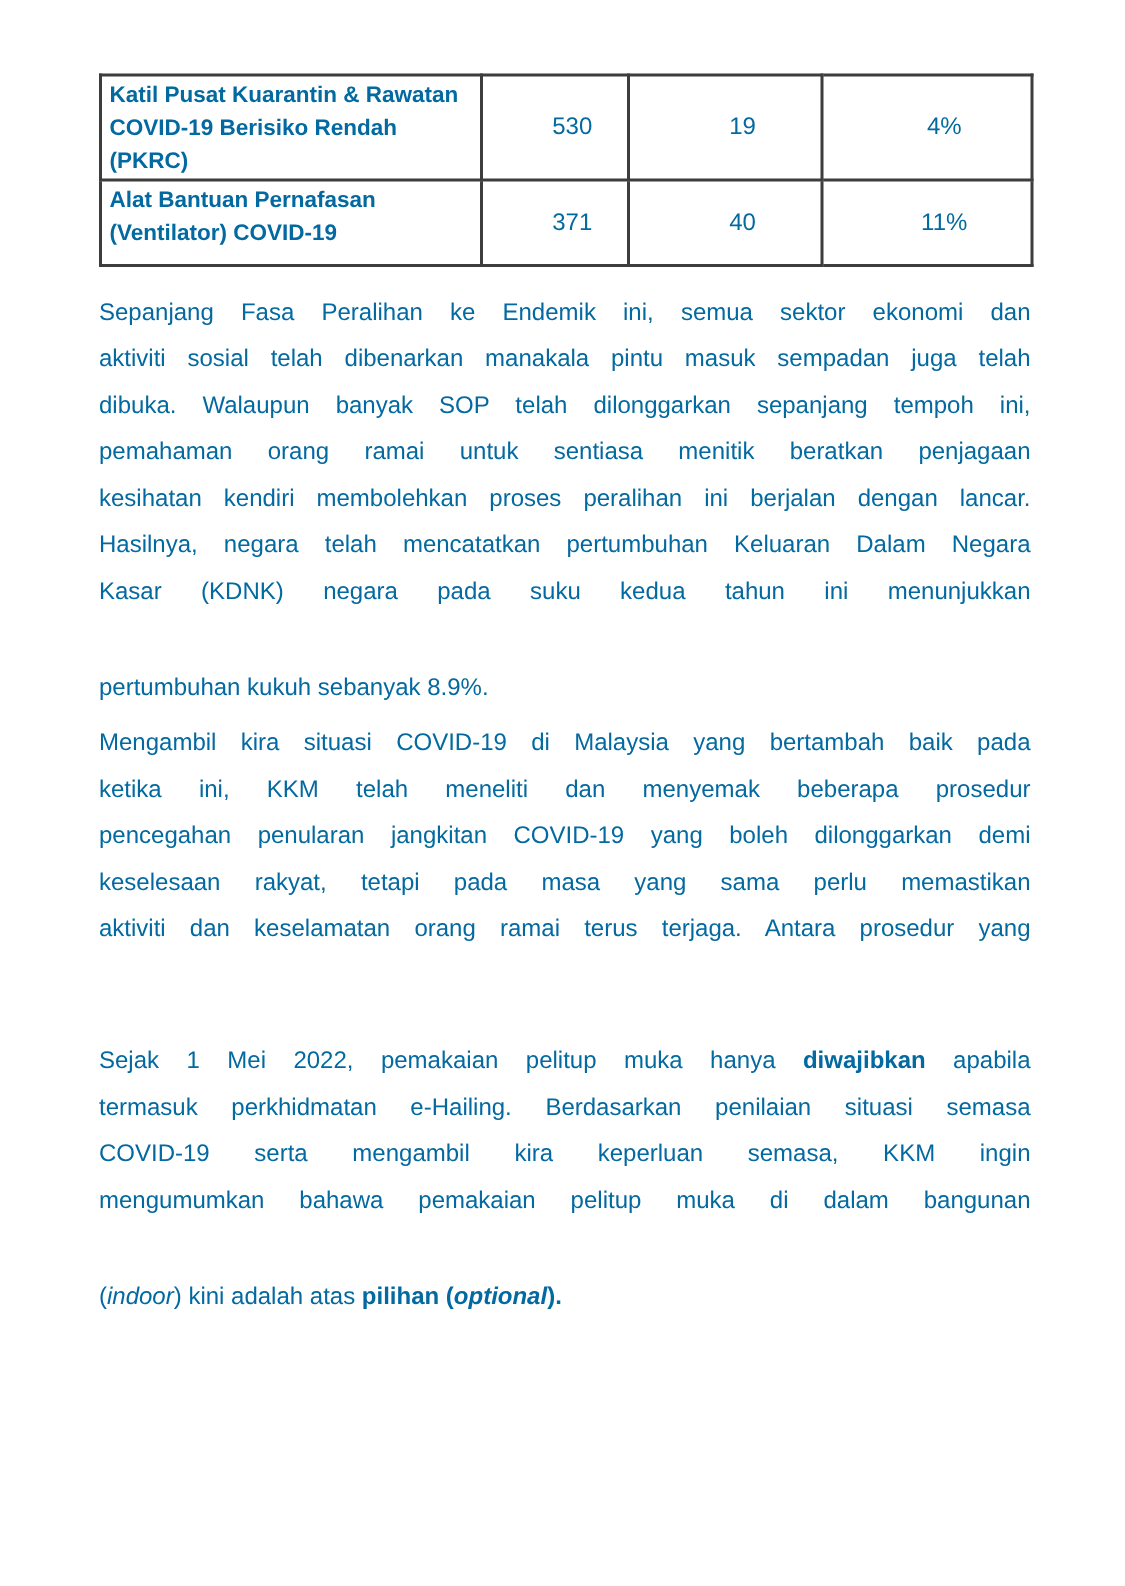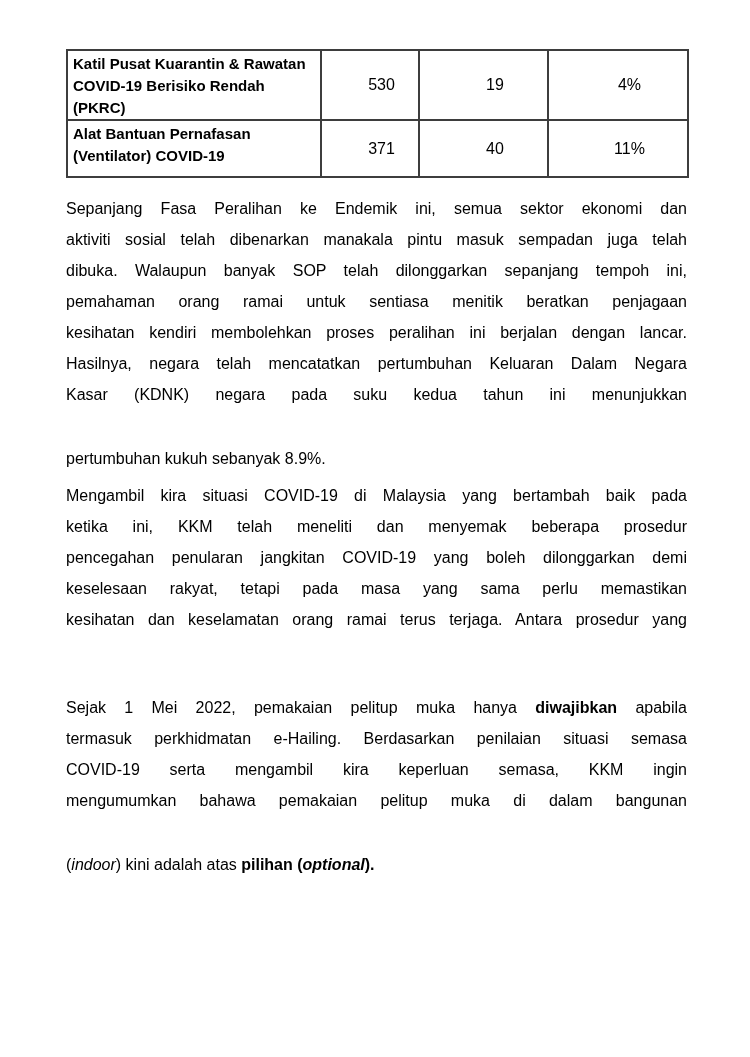--- a/index.html
+++ b/index.html
@@ -1,18 +1,18 @@
 <!DOCTYPE html>
 <html><head>
 <meta charset="utf-8">
 <style>
   html,body{margin:0;padding:0;background:#ffffff;}
   .page{
     position:relative;width:750px;height:1057px;background:#ffffff;
-    font-family:"Liberation Sans","DejaVu Sans",sans-serif;color:#000000;
+    font-family:"Liberation Sans","DejaVu Sans",sans-serif;color:#0369a1;
     overflow:hidden;
   }
   table.ctable{
     position:absolute;left:66px;top:49px;width:621px;
     border-collapse:collapse;table-layout:fixed;
   }
   table.ctable td{border:2px solid #3d3d3d;overflow:hidden;}
   tr.r1{height:68px;}
   tr.r2{height:57px;}
   td.lbl{vertical-align:top;padding:2px 4px 0 5px;font-weight:bold;font-size:15px;line-height:22px;}
@@ -71,21 +71,21 @@
     <div class="line"><span>Hasilnya, negara telah mencatatkan pertumbuhan Keluaran Dalam Negara</span></div>
     <div class="line"><span>Kasar (KDNK) negara pada suku kedua tahun ini menunjukkan</span></div>
     <div class="line last"><span>pertumbuhan kukuh sebanyak 8.9%.</span></div>
   </div>
 
   <div class="para" id="p2">
     <div class="line"><span>Mengambil kira situasi COVID-19 di Malaysia yang bertambah baik pada</span></div>
     <div class="line"><span>ketika ini, KKM telah meneliti dan menyemak beberapa prosedur</span></div>
     <div class="line"><span>pencegahan penularan jangkitan COVID-19 yang boleh dilonggarkan demi</span></div>
     <div class="line"><span>keselesaan rakyat, tetapi pada masa yang sama perlu memastikan</span></div>
-    <div class="line"><span>kesihatan dan keselamatan orang ramai terus terjaga. Antara prosedur yang</span></div>
+    <div class="line"><span>aktiviti dan keselamatan orang ramai terus terjaga. Antara prosedur yang</span></div>
   </div>
 
   <div class="para" id="p3">
     <div class="line"><span>Sejak 1 Mei 2022, pemakaian pelitup muka hanya </span><span class="b">diwajibkan</span><span> apabila</span></div>
     <div class="line"><span>termasuk perkhidmatan e-Hailing. Berdasarkan penilaian situasi semasa</span></div>
     <div class="line"><span>COVID-19 serta mengambil kira keperluan semasa, KKM ingin</span></div>
     <div class="line"><span>mengumumkan bahawa pemakaian pelitup muka di dalam bangunan</span></div>
     <div class="line last"><span>(</span><span class="i">indoor</span><span>) kini adalah atas </span><span class="b">pilihan (</span><span class="bi">optional</span><span class="b">).</span></div>
   </div>
 

